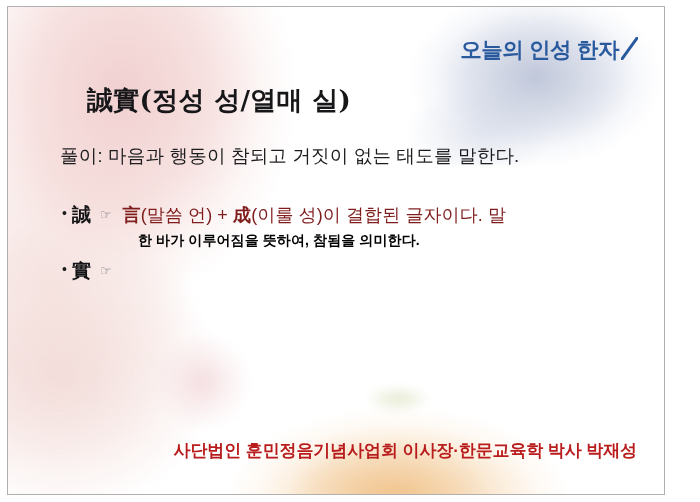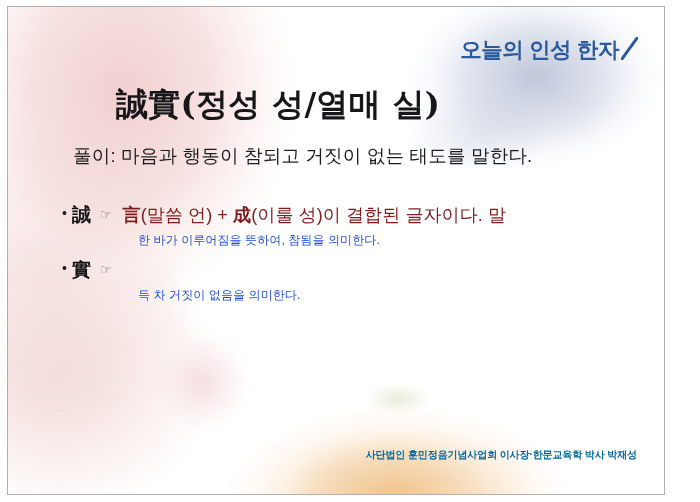--- a/index.html
+++ b/index.html
@@ -135,34 +135,34 @@
     display: inline-block;
     width: 17px;
     height: 23px;
     position: relative;
     top: 3px;
   }
   .header-slash svg { display: block; }
 
   .title {
     position: absolute;
-    left: 64px;
+    left: 35px;
     top: 76px;
     font-family: "DejaVu Serif", "Liberation Serif", serif;
-    font-size: 32px;
+    font-size: 26px;
     font-weight: bold;
     color: #17171a;
     letter-spacing: 0.3px;
     white-space: nowrap;
     padding-left: 44px;
   }
 
   .definition {
     position: absolute;
-    left: 65px;
+    left: 52px;
     top: 136px;
     font-size: 18.5px;
     color: #1d1d20;
     letter-spacing: 0.2px;
     white-space: nowrap;
   }
 
   .bullets {
     position: absolute;
     left: 54px;
@@ -214,33 +214,34 @@
   }
 
   .bullet-text .han {
     font-family: "DejaVu Serif", "Liberation Serif", serif;
     font-weight: bold;
   }
 
   .bullet-cont {
     margin-left: 76px;
     margin-top: 4px;
-    font-size: 12px;
-    color: #1d4ed8;
+    font-size: 14px;
+    color: #000000;
     letter-spacing: 0.1px;
     white-space: nowrap;
+    font-weight: bold;
   }
 
   .footer {
     position: absolute;
     right: 27px;
     bottom: 32px;
-    font-size: 10px;
-    font-weight: bold;
-    color: #0369a1;
+    font-size: 17px;
+    font-weight: bold;
+    color: #b91c1c;
     letter-spacing: -0.1px;
     white-space: nowrap;
     margin-left: 23px;
   }
 </style>
 </head>
 <body>
 
 <div class="slide">
   <div class="frame">
@@ -279,21 +280,20 @@
           </div>
           <div class="bullet-cont">한 바가 이루어짐을 뜻하여, 참됨을 의미한다.</div>
         </div>
 
         <div class="bullet-item">
           <div class="bullet-first-line">
             <span class="bullet-dot">•</span>
             <span class="bullet-hanja">實</span>
             <span class="bullet-pointer">☞</span>
           </div>
-          <div class="bullet-cont">득 차 거짓이 없음을 의미한다.</div>
         </div>
 
       </div>
 
       <div class="footer">사단법인 훈민정음기념사업회 이사장·한문교육학 박사 박재성</div>
 
     </div>
   </div>
 </div>
 

